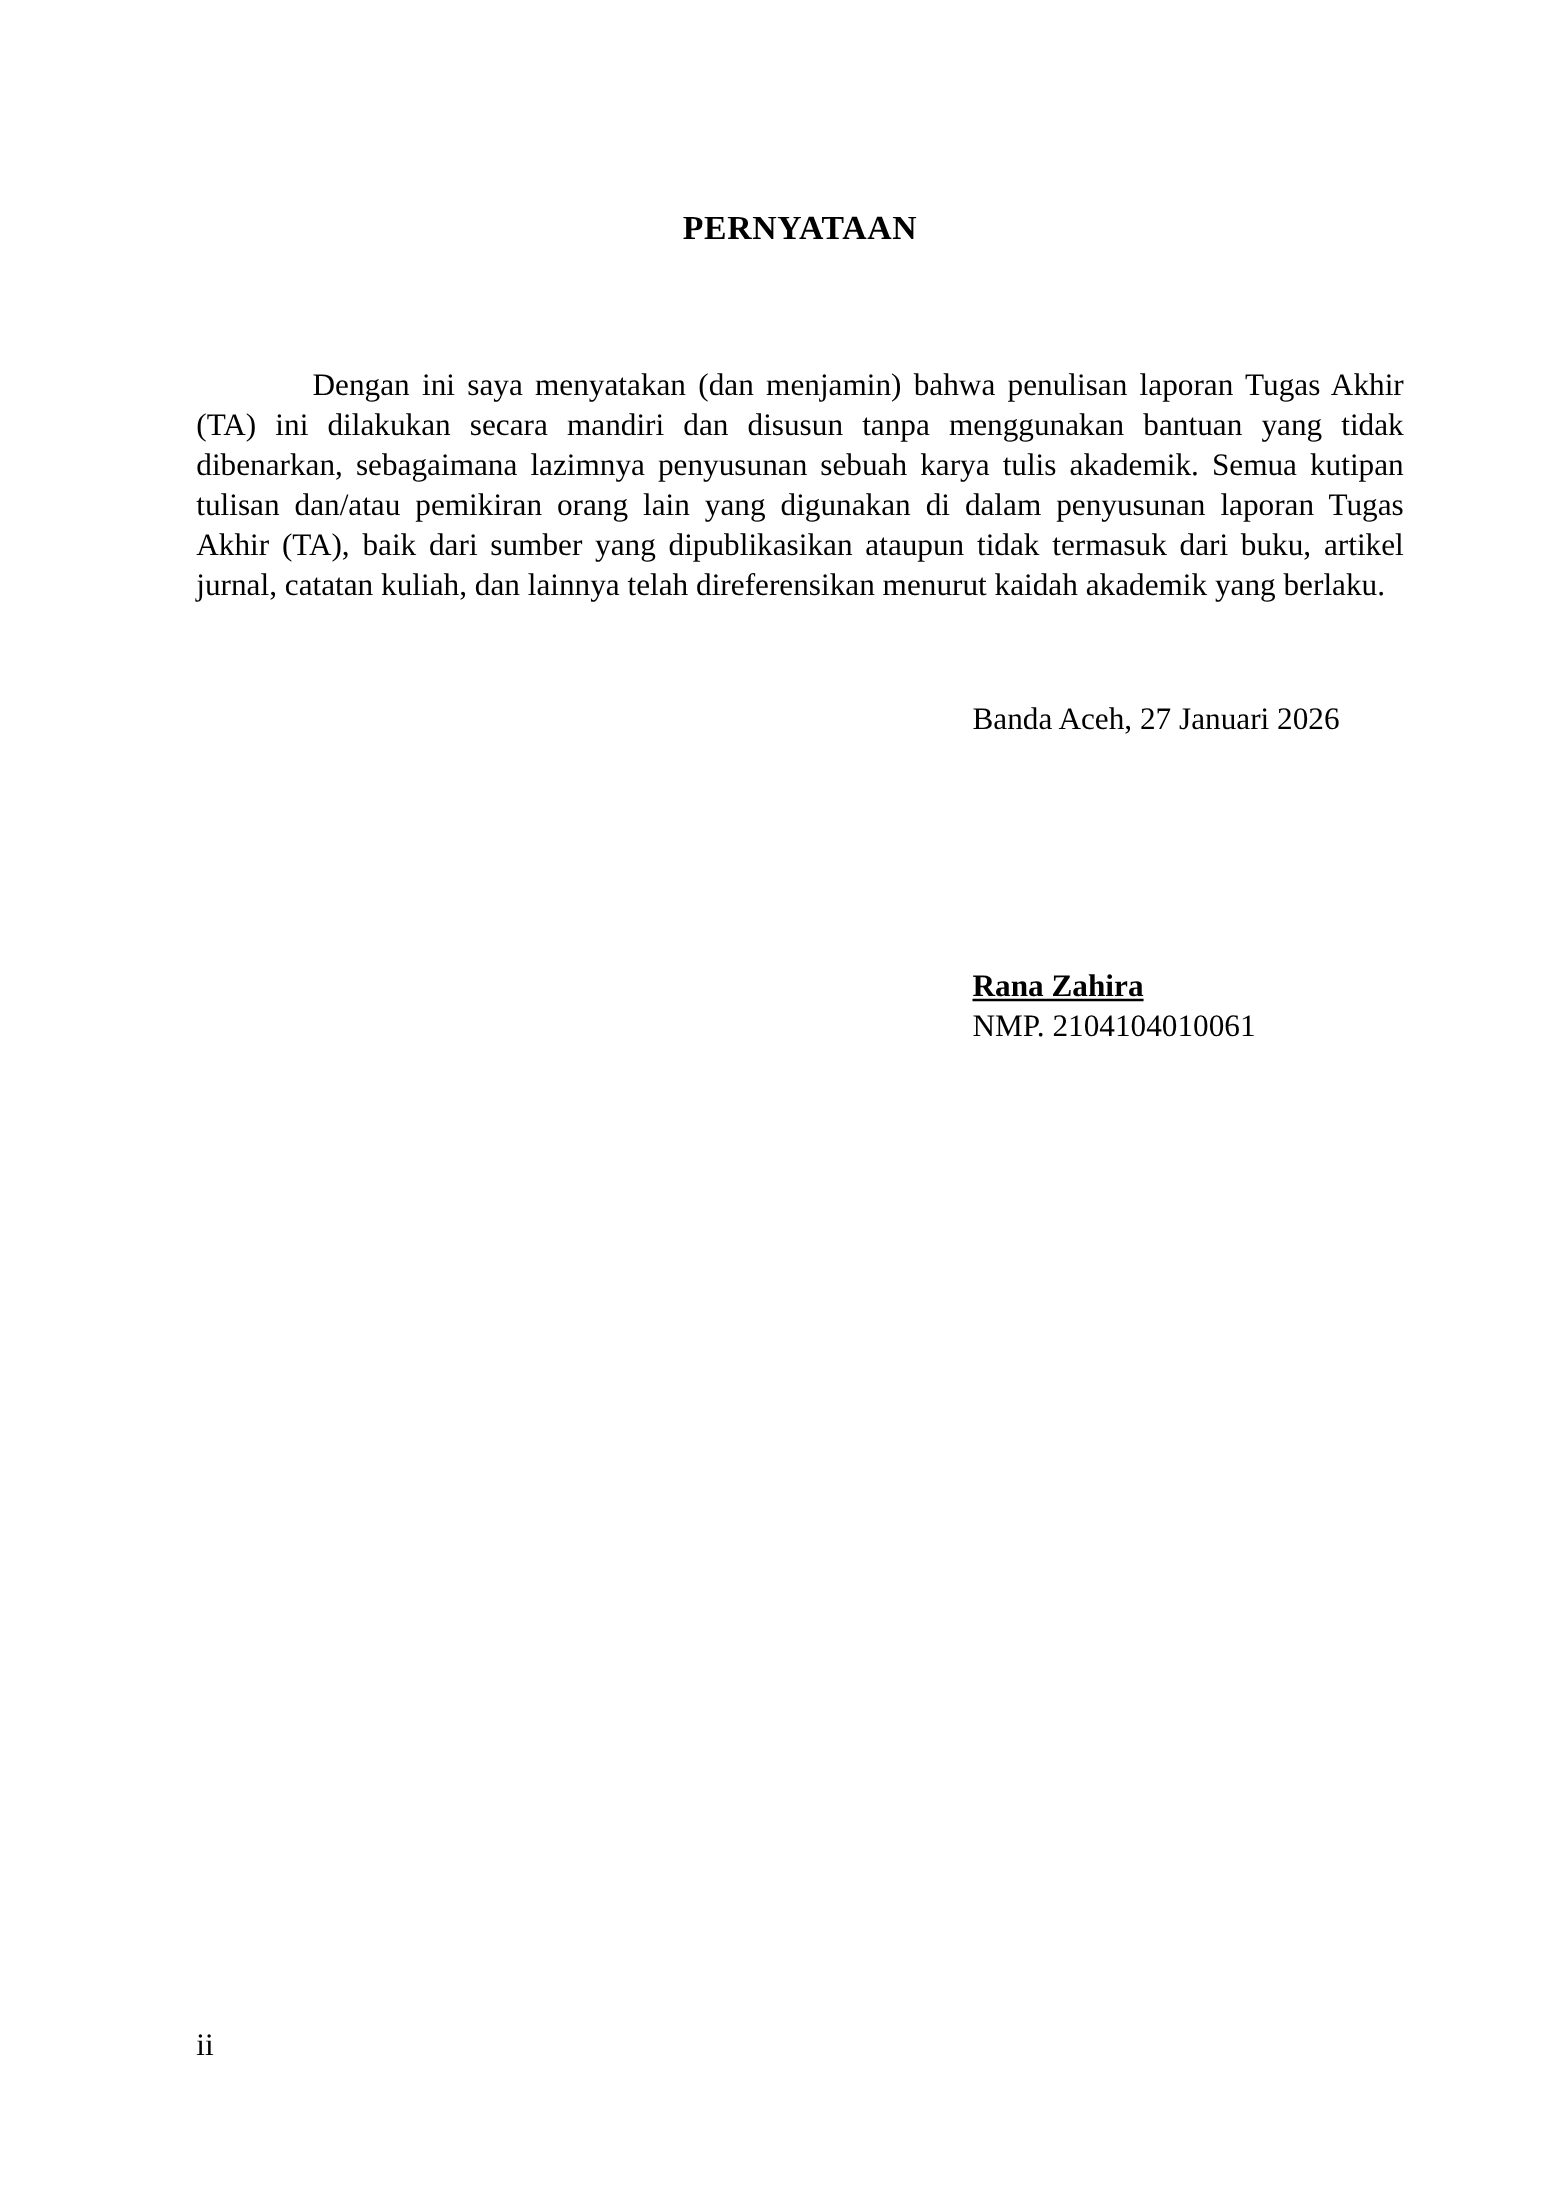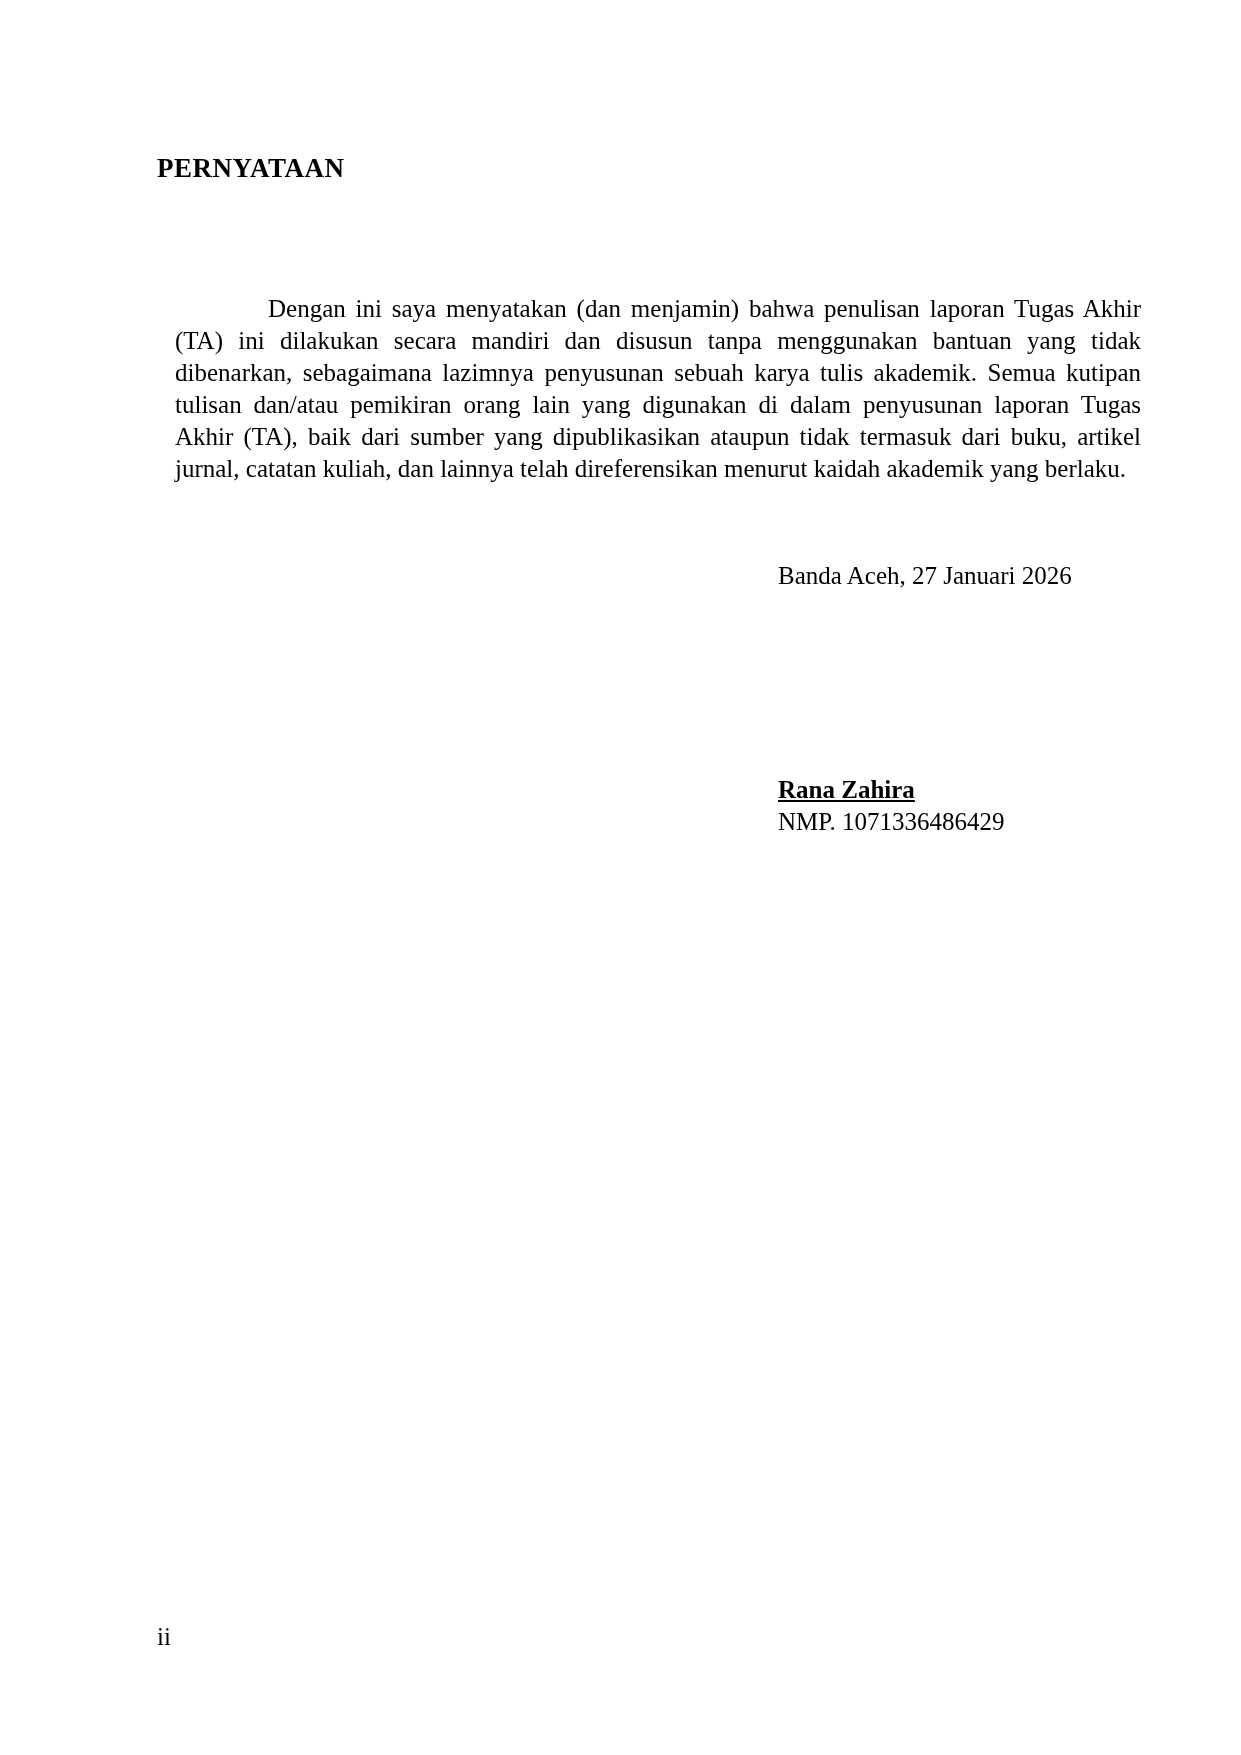--- a/index.html
+++ b/index.html
@@ -11,38 +11,38 @@
     position: relative;
     width: 1241px;
     height: 1755px;
     background: #ffffff;
     color: #000000;
     font-family: "Liberation Serif", "DejaVu Serif", serif;
     overflow: hidden;
   }
   .doc-title {
     position: absolute;
-    top: 152px;
+    top: 166px;
     left: 157px;
     width: 966px;
+    text-align: center;
     font-size: 27px;
     line-height: 32px;
     font-weight: bold;
     letter-spacing: 0.5px;
   }
   .statement-paragraph {
     position: absolute;
     top: 293px;
     left: 157px;
     width: 966px;
     font-size: 25px;
     line-height: 32px;
     text-align: justify;
     text-indent: 93px;
-    margin-left: 18px;
   }
   .date-line {
     position: absolute;
     top: 560px;
     left: 778px;
     font-size: 25px;
     line-height: 32px;
     white-space: nowrap;
   }
   .signature-block {
@@ -77,18 +77,18 @@
 <div class="page">
 
   <div class="doc-title">PERNYATAAN</div>
 
   <div class="statement-paragraph">Dengan ini saya menyatakan (dan menjamin) bahwa penulisan laporan Tugas Akhir (TA) ini dilakukan secara mandiri dan disusun tanpa menggunakan bantuan yang tidak dibenarkan, sebagaimana lazimnya penyusunan sebuah karya tulis akademik. Semua kutipan tulisan dan/atau pemikiran orang lain yang digunakan di dalam penyusunan laporan Tugas Akhir (TA), baik dari sumber yang dipublikasikan ataupun tidak termasuk dari buku, artikel jurnal, catatan kuliah, dan lainnya telah direferensikan menurut kaidah akademik yang berlaku.</div>
 
   <div class="date-line">Banda Aceh, 27 Januari 2026</div>
 
   <div class="signature-block">
     <div class="signature-name">Rana Zahira</div>
-    <div class="signature-id">NMP. 1071336486429</div>
+    <div class="signature-id">NMP. 2104104010061</div>
   </div>
 
   <div class="page-number">ii</div>
 
 </div>
 
 </body></html>

